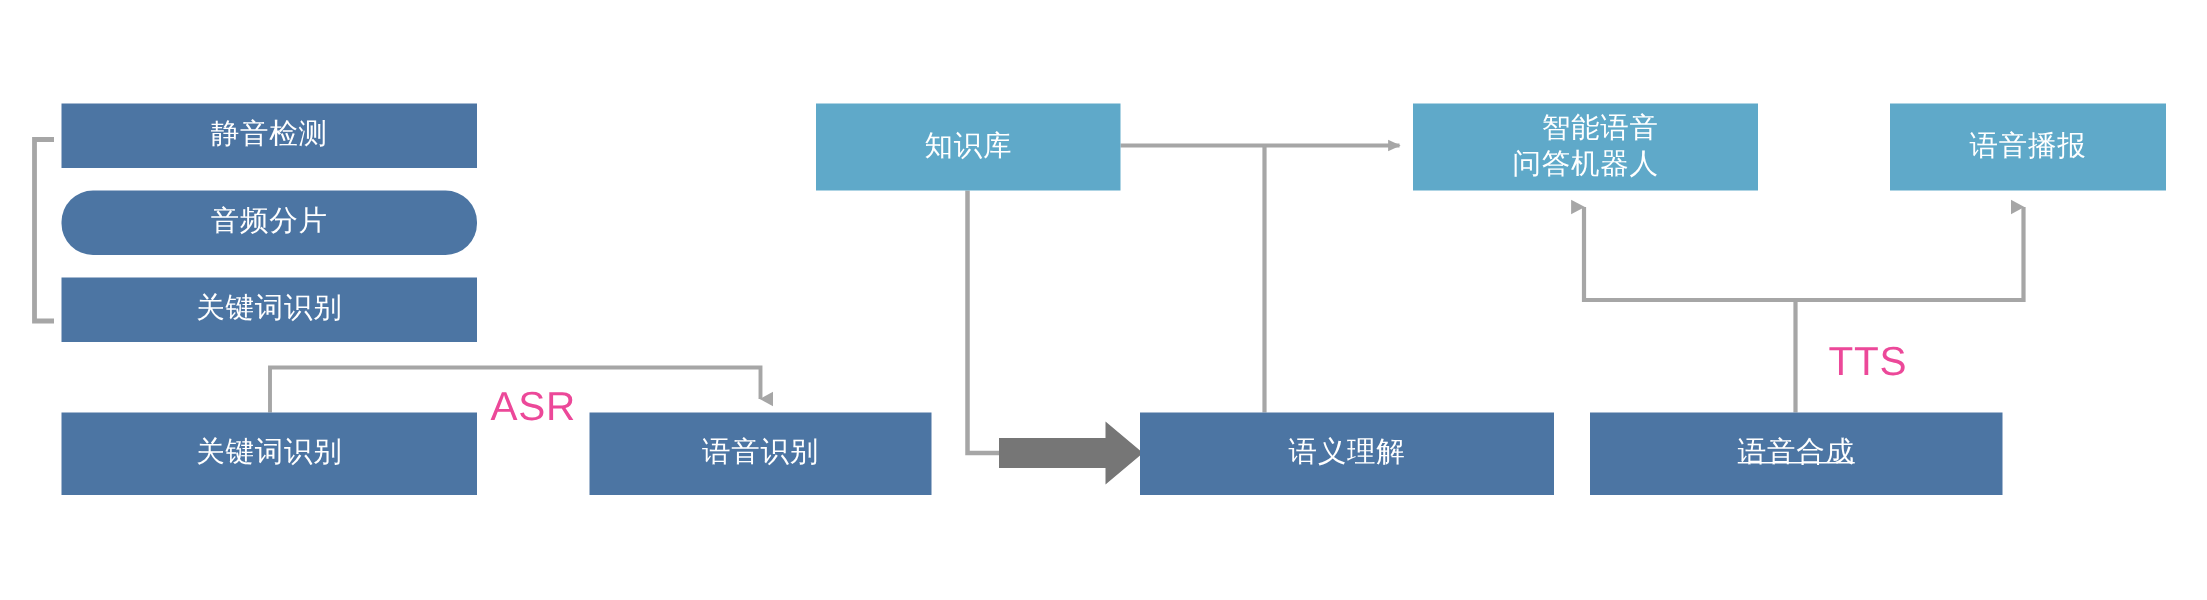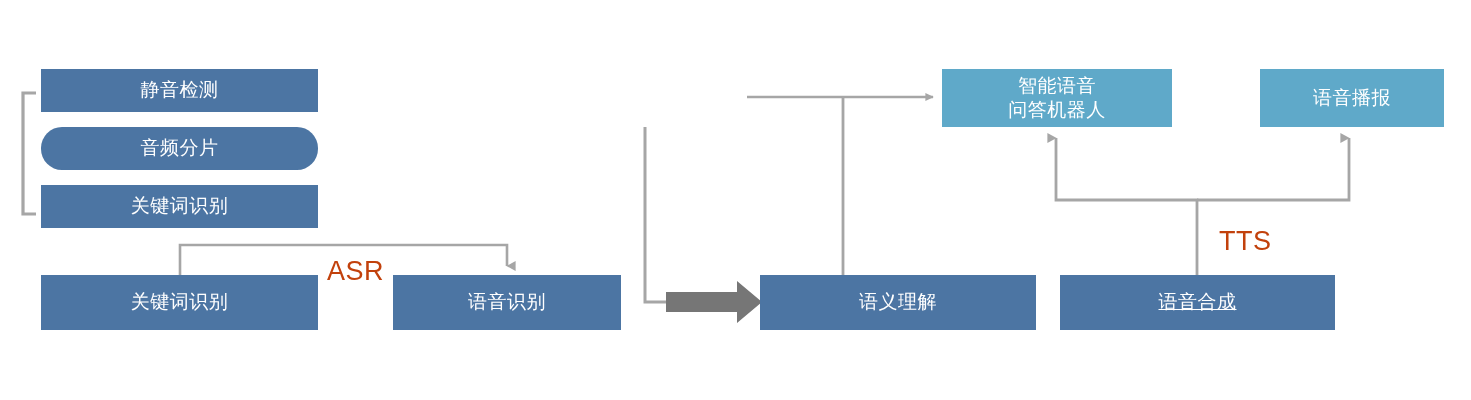--- a/index.html
+++ b/index.html
@@ -15,35 +15,35 @@
     width: 1471px;
     height: 400px;
     background: #ffffff;
     overflow: hidden;
   }
   .node {
     position: absolute;
     display: flex;
     align-items: center;
     justify-content: center;
-    text-align: center;
+    text-align: right;
     color: #ffffff;
     font-size: 19px;
     line-height: 1.28;
     letter-spacing: 0.5px;
     box-sizing: border-box;
     white-space: pre-line;
     user-select: none;
   }
   .node.dark  { background: #4C75A3; }
   .node.light { background: #5FA9C9; }
 
   .edge-label {
     position: absolute;
-    color: #c2410c;
+    color: #ec4899;
     font-size: 27px;
     letter-spacing: 0.5px;
     white-space: nowrap;
     user-select: none;
   }
 
   #edge-layer {
     position: absolute;
     left: 0;
     top: 0;
@@ -113,20 +113,23 @@
   </div>
 
   <div class="node dark" style="left:41px;  top:275px; width:277px; height:55px;">
     <span>关键词识别</span>
   </div>
 
   <div class="node dark" style="left:393px; top:275px; width:228px; height:55px;">
     <span>语音识别</span>
   </div>
 
+  <div class="node light" style="left:544px; top:69px;  width:203px; height:58px;">
+    <span>知识库</span>
+  </div>
 
   <div class="node dark" style="left:760px; top:275px; width:276px; height:55px;">
     <span>语义理解</span>
   </div>
 
   <div class="node light" style="left:942px; top:69px;  width:230px; height:58px;">
     <span>智能语音
 问答机器人</span>
   </div>
 

